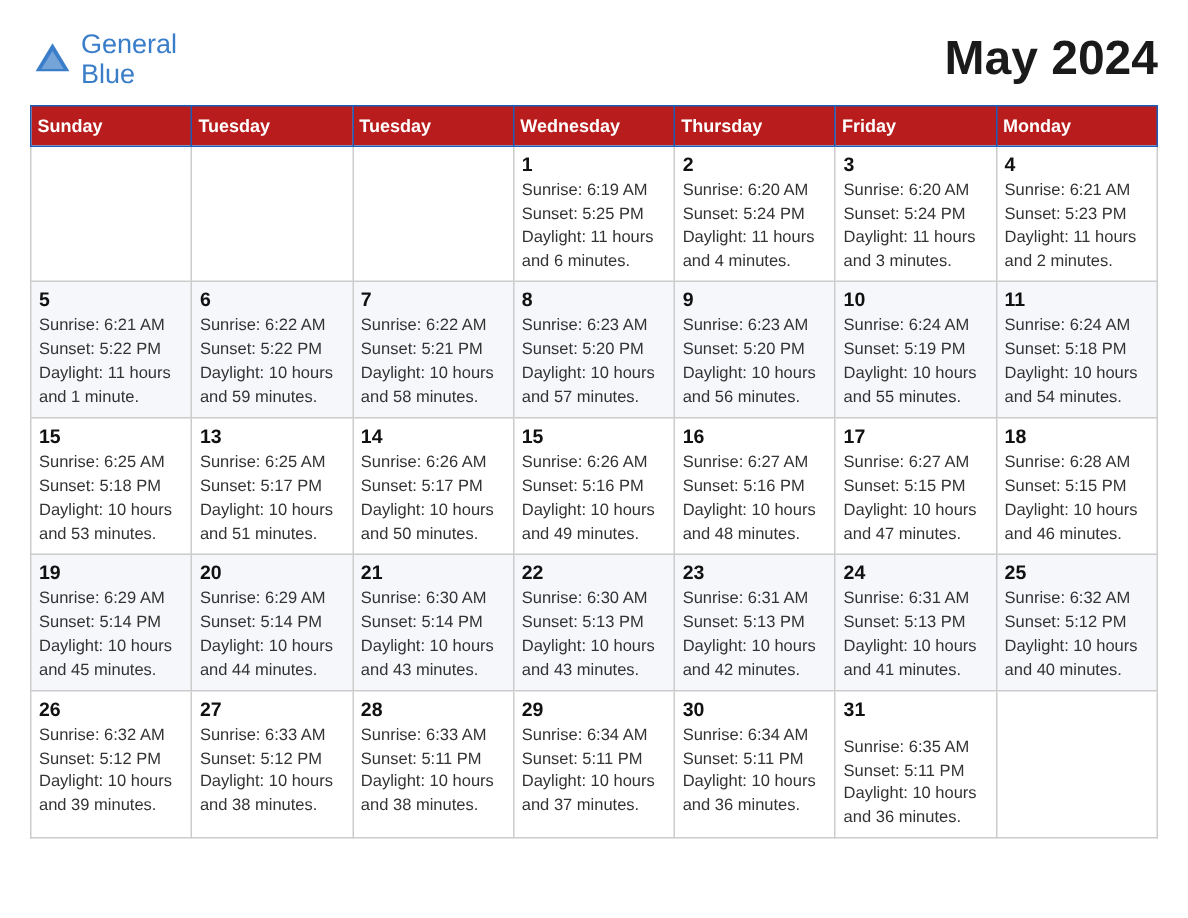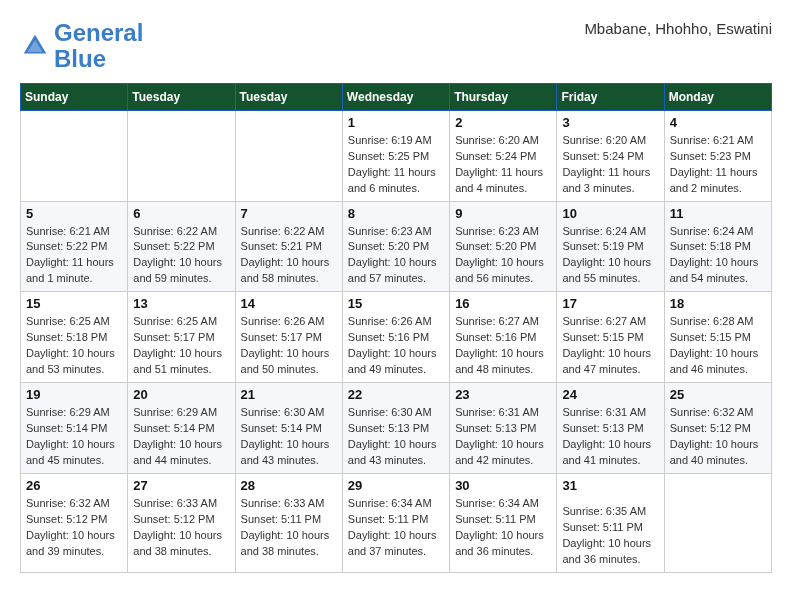--- a/index.html
+++ b/index.html
@@ -15,22 +15,22 @@
       justify-content: space-between;
       align-items: flex-start;
       margin-bottom: 10px;
     }
     .logo {
       display: flex;
       align-items: center;
       gap: 4px;
     }
     .logo-text {
-      font-size: 24px;
-      font-weight: bold;
+      font-size: 18px;
+      font-weight: normal;
       color: #1a1a1a;
       line-height: 1.1;
     }
     .logo-text span {
       color: #3a7dc9;
     }
     .logo-icon {
       width: 30px;
       height: 30px;
     }
@@ -81,39 +81,39 @@
     .empty-cell {
       background: #f9f9f9;
     }
     tr:nth-child(even) td {
       background: #f5f7fa;
     }
     tr:nth-child(odd) td {
       background: #fff;
     }
     .calendar thead tr th {
-      background: #14532d;
+      background: #b91c1c;
     }
   </style>
 </head>
 <body>
 
 <div class="header">
   <div class="logo">
     <svg class="logo-icon" viewBox="0 0 40 40">
       <polygon points="20,5 35,30 5,30" fill="#3a7dc9"></polygon>
       <polygon points="20,12 30,28 10,28" fill="#fff" opacity="0.3"></polygon>
     </svg>
     <div class="logo-text">
       <div><span>General</span></div>
       <div style="color:#3a7dc9;">Blue</div>
     </div>
   </div>
   <div class="title-area">
-    <div class="location">Mbabane, Hhohho, Eswatini</div>
+    <div class="month-title">May 2024</div>
   </div>
 </div>
 
 <table class="calendar">
   <thead>
     <tr>
     <th>Sunday</th>
         <th>Tuesday</th>
         <th>Tuesday</th>
         <th>Wednesday</th>

